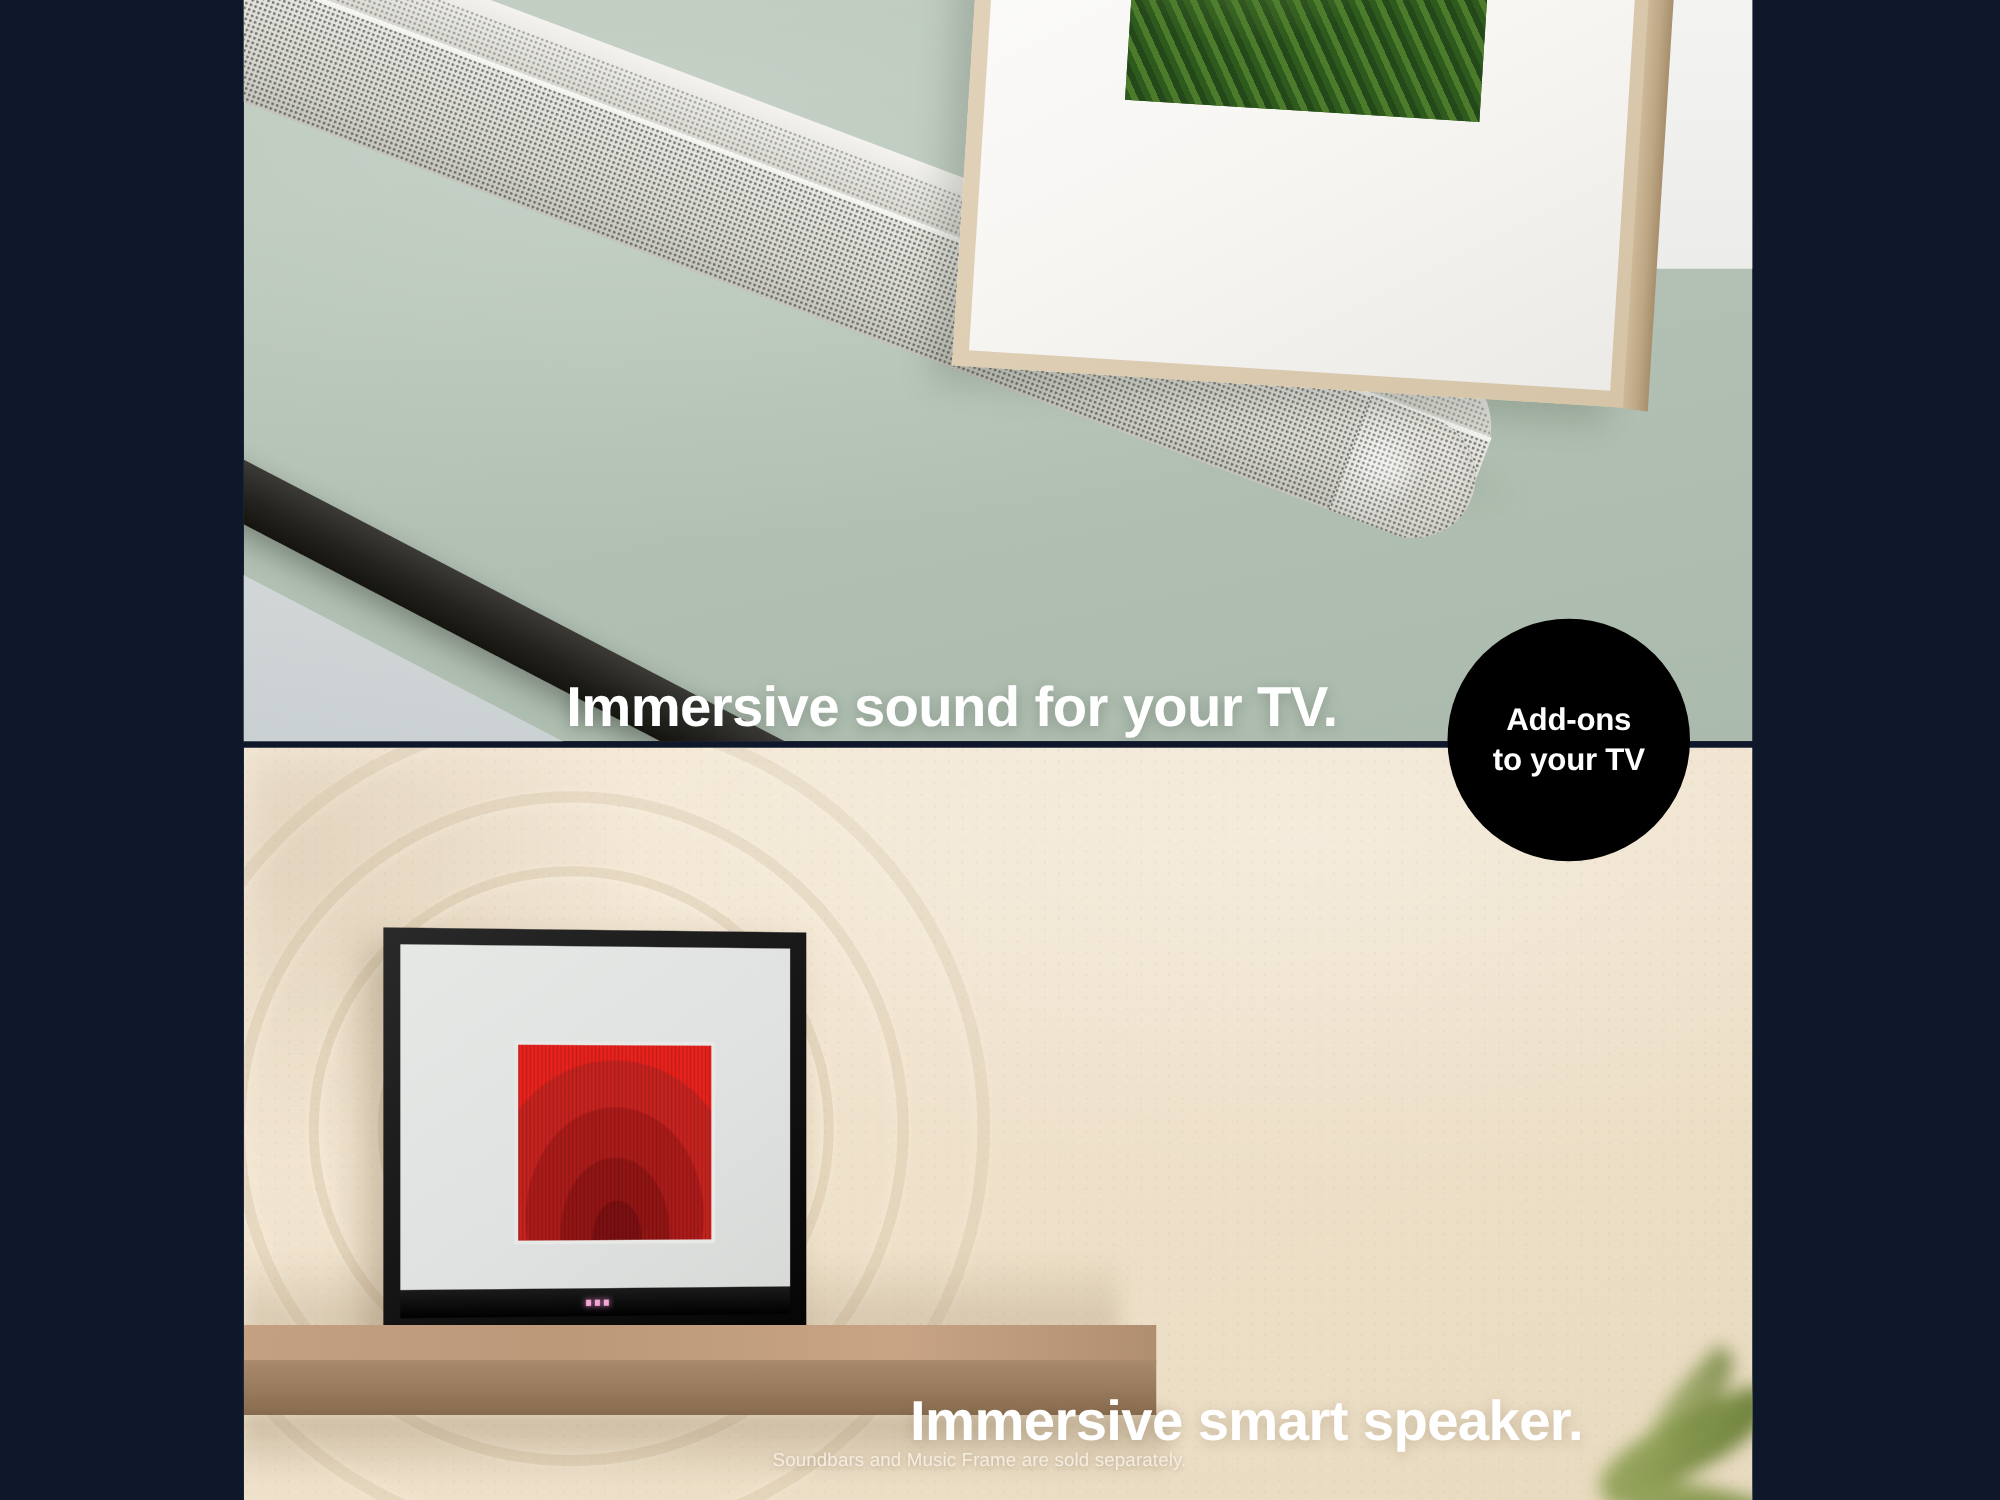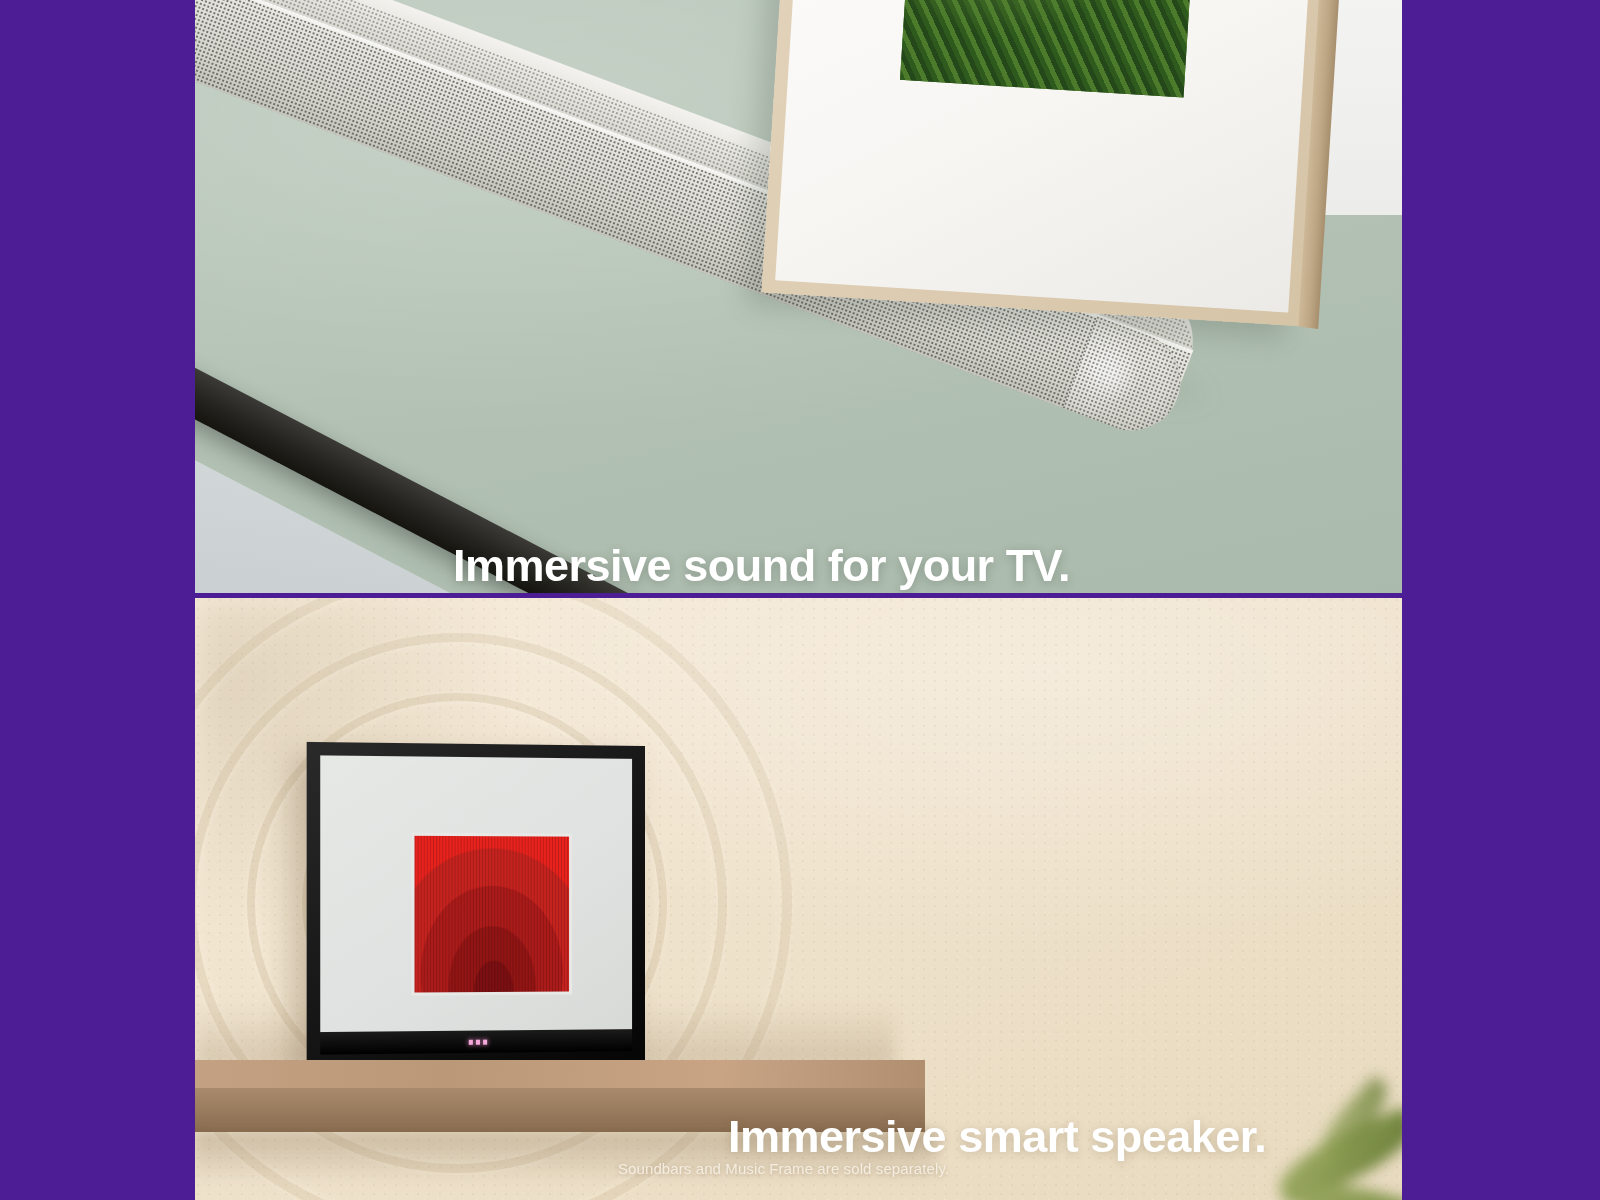--- a/index.html
+++ b/index.html
@@ -1,21 +1,21 @@
 <!DOCTYPE html>
 <html><head>
 <meta charset="utf-8">
 <style>
   * { margin:0; padding:0; box-sizing:border-box; }
   html,body{
     width:1600px; height:1200px; background:#ffffff;
     font-family:"Liberation Sans", sans-serif;
     overflow:hidden;
   }
-  #stage{ position:relative; width:1600px; height:1200px; background:#4c1d95; }
+  #stage{ position:relative; width:1600px; height:1200px; background:#0f172a; }
 
   
   .panel{ position:absolute; overflow:hidden; }
   #panel-top{ left:195px; top:0; width:1207px; height:593px; }
 
   .top-wall{
     position:absolute; inset:0;
     background:
       radial-gradient(120% 90% at 25% 20%, rgba(255,255,255,.22), rgba(255,255,255,0) 60%),
       linear-gradient(168deg,#b9c7ba 0%, #b3c2b4 45%, #aabaac 100%);
@@ -361,14 +361,18 @@
 
   </div>
 
   <div class="headline" id="headline-bottom">
     <span class="ln">Immersive smart speaker.</span>
     
   </div>
 
   <div class="disclaimer">Soundbars and Music Frame are sold separately.</div>
 
+  <div id="addons-badge">
+    <span>Add-ons</span>
+    <span>to your TV</span>
+  </div>
 
 </div>
 
 </body></html>

